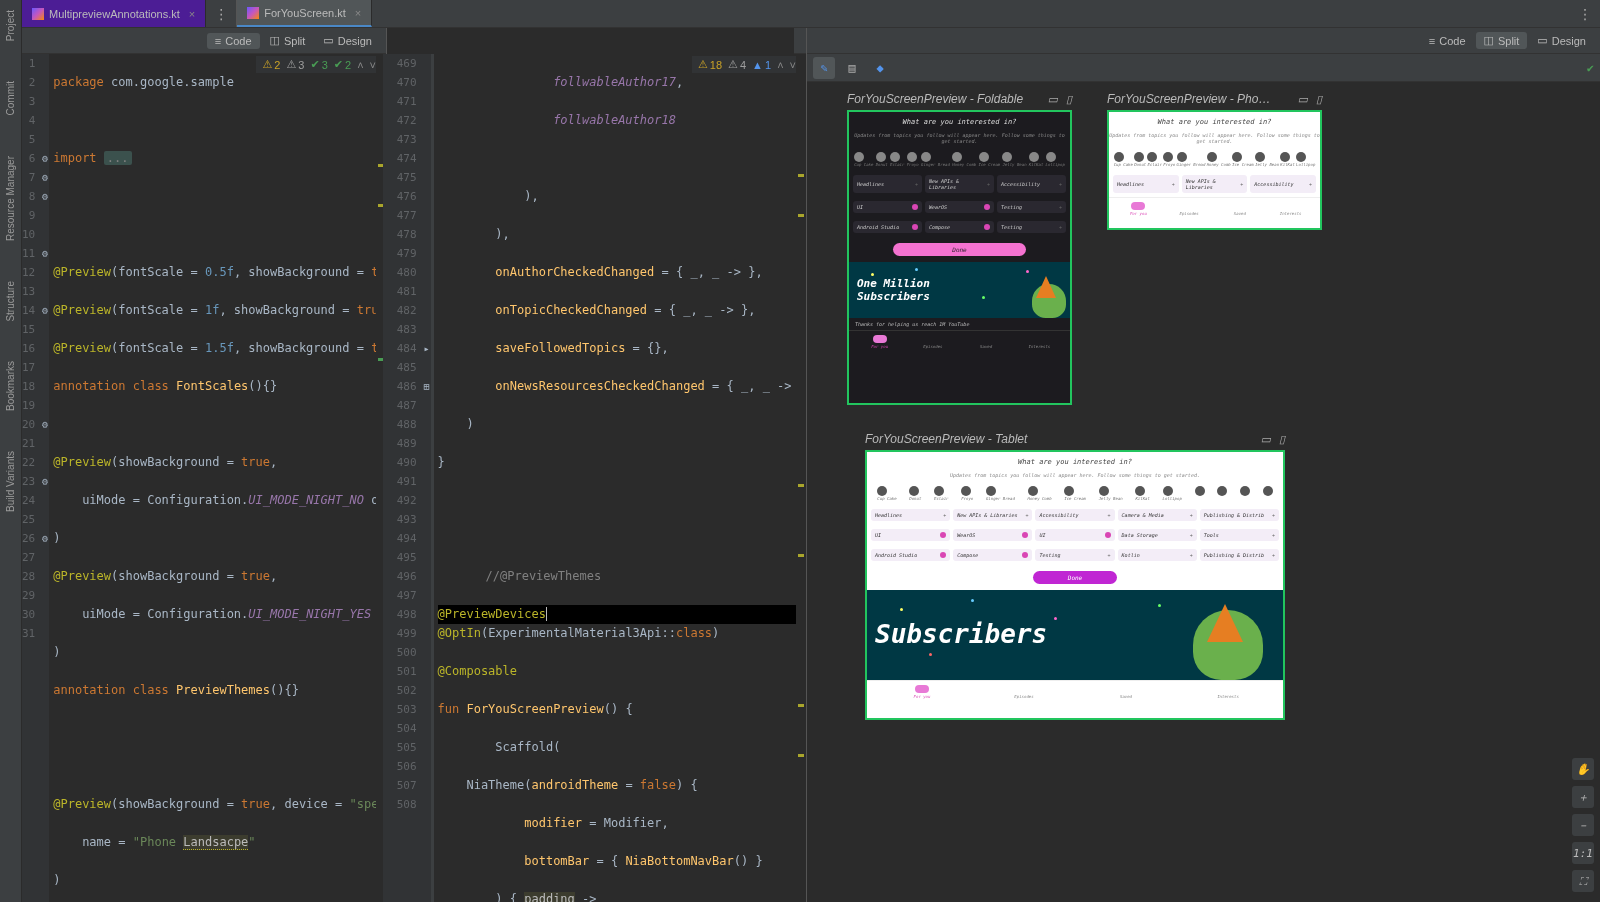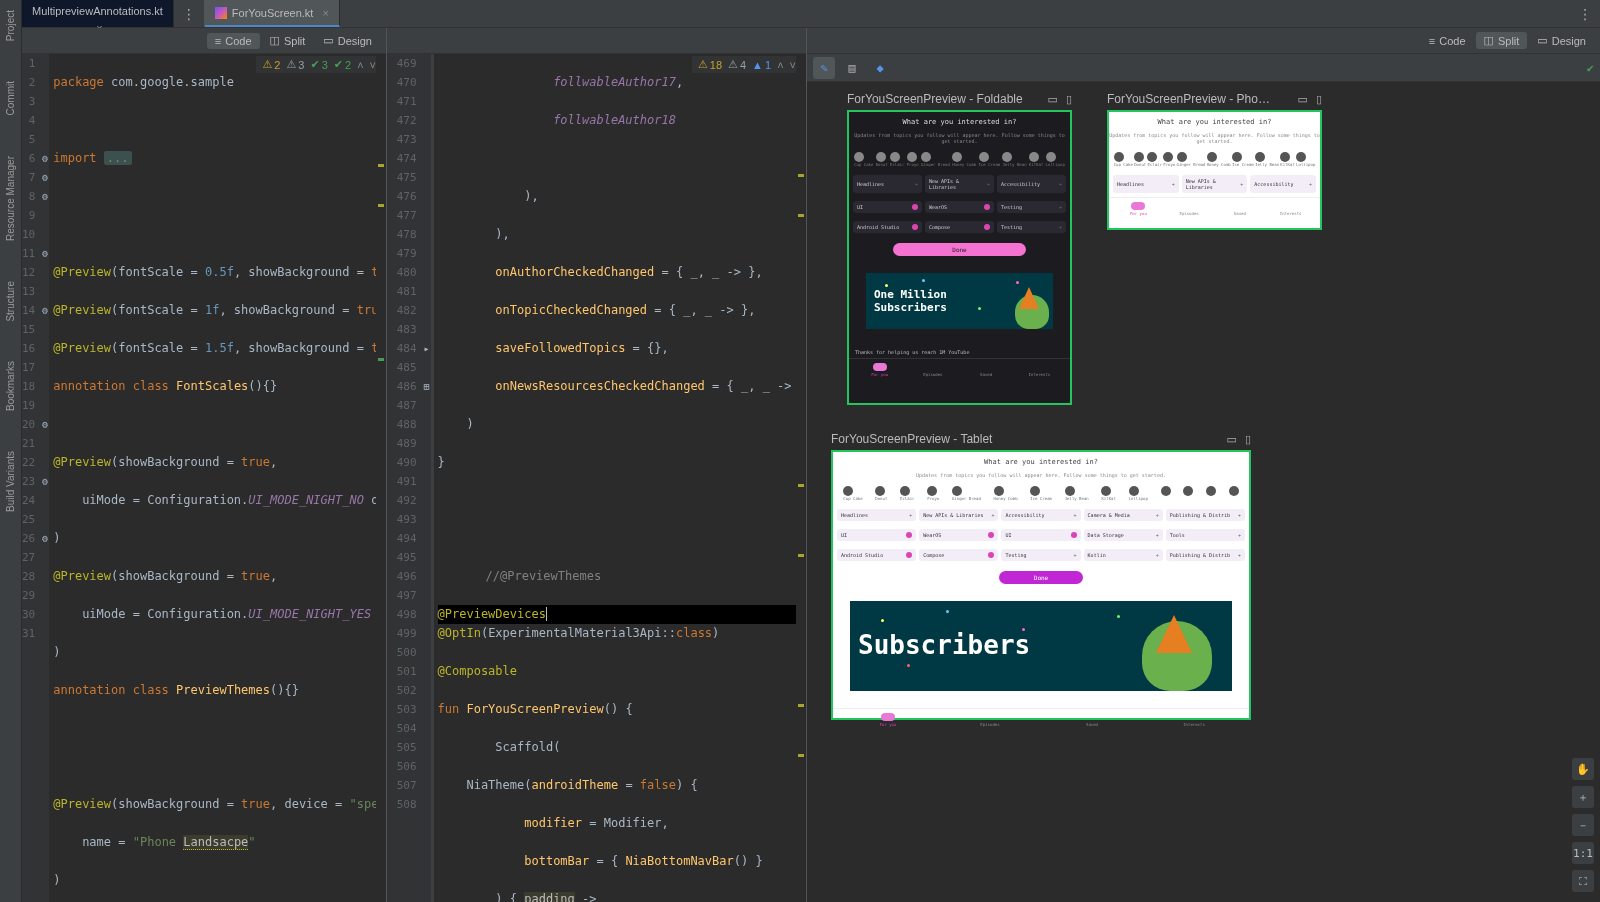--- a/index.html
+++ b/index.html
@@ -48,21 +48,21 @@
   display: flex;
   align-items: center;
   gap: 5px;
   padding: 0 10px;
   font-size: 11px;
   font-family: sans-serif;
   color: #bbb;
   border-right: 1px solid #2b2b2b;
   cursor: pointer;
 }
-.tab.inactive { background: #0f172a; flex-direction: column; }
+.tab.inactive { background: #4c1d95; }
 .tab.active { background: #515658; border-bottom: 2px solid #4a88c7; }
 .tab .kt-icon {
   width: 12px; height: 12px;
   background: linear-gradient(135deg,#6b57ff 0%,#c757bc 50%,#f88909 100%);
 }
 .tab .close {
   color: #888; font-size: 11px; margin-left: 4px;
 }
 .tabs-row .three-dots {
   margin-left: auto;
@@ -78,21 +78,21 @@
 }
 
 .editor-col {
   flex-shrink: 0;
   display: flex;
   flex-direction: column;
   border-right: 1px solid #555;
   min-width: 0;
 }
 .editor-col.left { width: 365px; }
-.editor-col.right { width: 420px; }
+.editor-col.right { width: 420px; align-items: flex-end; }
 .toolbar {
   height: 26px;
   background: #3c3f41;
   display: flex;
   justify-content: flex-end;
   align-items: center;
   gap: 2px;
   padding-right: 6px;
   border-bottom: 1px solid #323232;
 }
@@ -207,20 +207,21 @@
   color:#5394ec; cursor:pointer;
   background:#515658; border-radius:3px;
 }
 .preview-toolbar .iconbtn.plain { background:transparent; color:#aaa; }
 .preview-toolbar .check { margin-left:auto; color:#499c54; }
 .preview-surface {
   flex:1;
   position: relative;
   padding: 30px 40px;
   overflow: hidden;
+  font-style: italic;
 }
 .preview-group {
   position: absolute;
 }
 .preview-title {
   color: #bbb; font-family: sans-serif; font-size: 12px;
   display:flex; align-items:center; gap:8px; margin-bottom:4px;
 }
 .preview-title .spacer { flex:1; }
 .preview-title .mini-ico { color:#aaa; cursor:pointer; font-size:11px; }
@@ -236,21 +237,21 @@
 .avatar { width:10px;height:10px;border-radius:50%;background:#555; }
 .device.dark .avatar{ background:#888;}
 .avatar-label{ font-size:4px;text-align:center;color:#777;}
 .chip-row{ display:flex; gap:3px; padding:4px; flex-wrap:wrap;}
 .chip{ flex:1; min-width:30px; background:#f3edf7; border-radius:3px; font-size:5px; padding:3px 4px; display:flex;justify-content:space-between;align-items:center; color:#333;}
 .device.dark .chip{ background:#2a2830; color:#ccc;}
 .chip .dot{ width:6px;height:6px;border-radius:50%;background:#d946b4;}
 .chip .plus{ color:#666;}
 .done-btn{ margin:6px auto; width:60%; background:#e879d6; border-radius:10px; text-align:center; font-size:6px; padding:3px; color:#3b0764;}
 .device.dark .done-btn{ background:#f472d0; color:#1c1b1f;}
-.hero{ margin:17px; position:relative; background:#003844; height:56px; color:#fff; display:flex;align-items:center; padding-left:8px;}
+.hero{ margin:0; position:relative; background:#003844; height:56px; color:#fff; display:flex;align-items:center; padding-left:8px;}
 .hero .txt{ font-size:11px; font-weight:bold; line-height:1.2;}
 .hero.big{ height:90px; overflow:hidden;}
 .hero.big .txt{ font-size:26px;}
 .hero .blob{ position:absolute;right:4px;bottom:0;width:34px;height:34px;background:#6ab04c;border-radius:50% 50% 40% 40%;}
 .hero .hat{ position:absolute;right:14px;bottom:20px;width:0;height:0;border-left:10px solid transparent;border-right:10px solid transparent;border-bottom:22px solid #e67e22;}
 .hero .confetti{ position:absolute;inset:0; }
 .hero .confetti i{ position:absolute;width:3px;height:3px;border-radius:50%; }
 .caption{ font-size:5px; color:#666; padding:3px 6px;}
 .device.dark .caption{ color:#bbb;}
 .navbar{ display:flex; justify-content:space-around; padding:4px; border-top:1px solid #eee;}
@@ -730,21 +731,21 @@
               </div>
             <div class="navbar">
               <div class="nav-item sel"><div class="bubble"></div><span>For you</span></div>
               <div class="nav-item"><div class="bubble"></div><span>Episodes</span></div>
               <div class="nav-item"><div class="bubble"></div><span>Saved</span></div>
               <div class="nav-item"><div class="bubble"></div><span>Interests</span></div>
             </div>
           </div>
         </div>
 
-        <div class="preview-group" style="left:24px; top:350px; width:420px">
+        <div class="preview-group" style="left:58px; top:350px; width:420px">
           <div class="preview-title">
             <span>ForYouScreenPreview - Tablet</span>
             <span class="spacer"></span>
             <span class="mini-ico">▭</span>
             <span class="mini-ico">▯</span>
           </div>
           <div class="device" style="width:420px;height:270px">
             <div class="app-header">What are you interested in?</div>
             <div class="app-sub">Updates from topics you follow will appear here. Follow some things to get started.</div>
             <div class="avatar-row">

